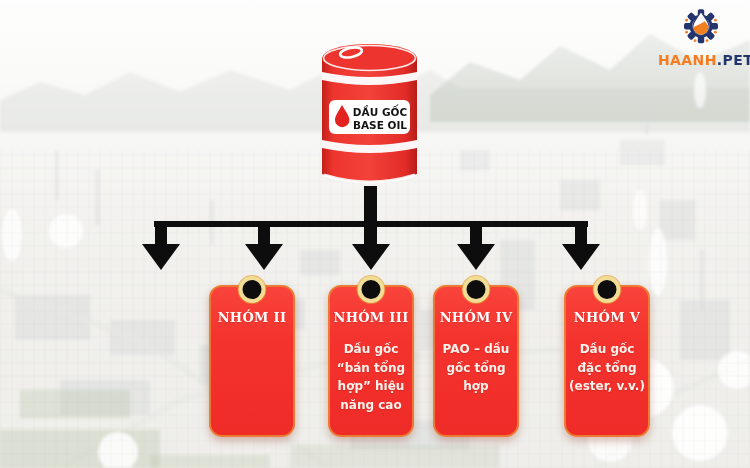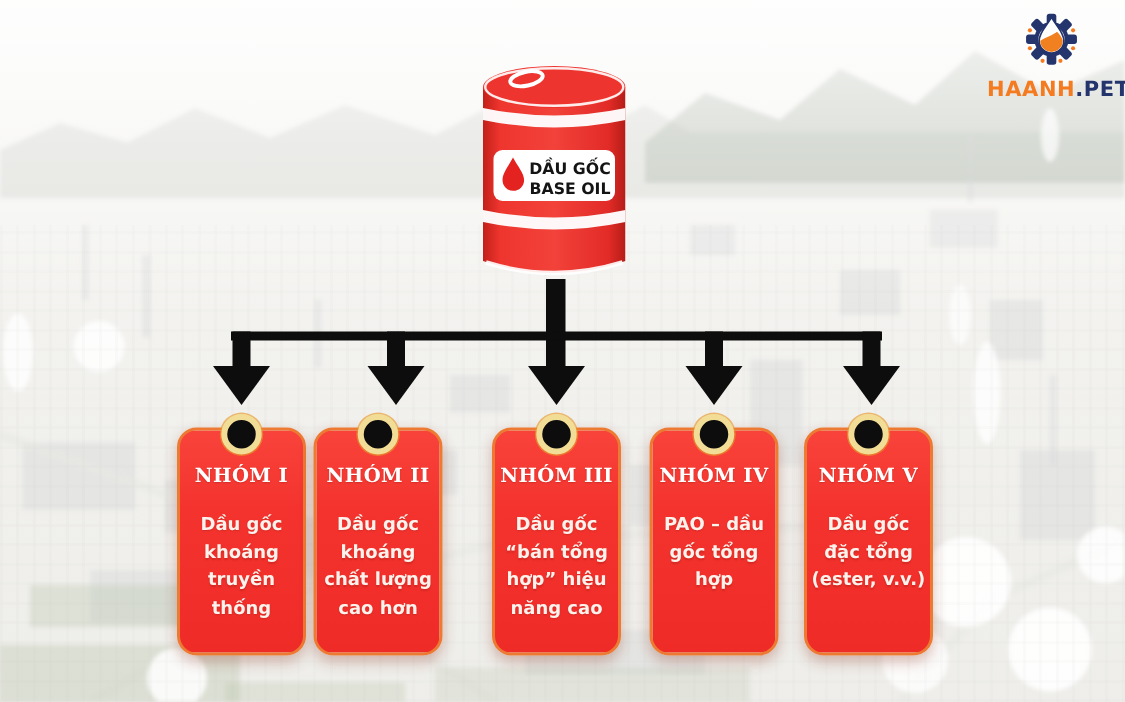--- a/index.html
+++ b/index.html
@@ -38,21 +38,21 @@
         border-top:26px solid #0d0d0d;}
   .head.h1{left:142px}.head.h2{left:245px}.head.h3{left:352px}.head.h4{left:457px}.head.h5{left:562px}
   
   .card{
     position:absolute;top:285px;width:86px;height:152px;box-sizing:border-box;z-index:5;
     background:linear-gradient(180deg,#f8433b 0%,#f4332e 35%,#ef2b28 100%);
     border:2px solid #ec7a33;border-radius:13px;
     box-shadow:0 4px 9px rgba(140,40,20,.30);
     display:flex;flex-direction:column;align-items:center;
   }
-  .card.c1{left:118px}.card.c2{left:209px}.card.c3{left:328px}.card.c4{left:433px}.card.c5{left:536px}
+  .card.c1{left:118px}.card.c2{left:209px}.card.c3{left:328px}.card.c4{left:433px}.card.c5{left:564px}
   .pin{
     position:absolute;top:-11px;left:50%;transform:translateX(-50%);
     width:19px;height:19px;border-radius:50%;
     background:#0d0d0d;border:4px solid #f2dd96;
     box-shadow:0 0 0 1px rgba(232,150,45,.65);
   }
   .card-title{
     margin-top:23px;font-family:"DejaVu Serif","Liberation Serif",serif;
     font-size:13px;font-weight:bold;color:#ffffff;letter-spacing:.3px;
     text-shadow:0 1px 1px rgba(140,30,20,.35);
@@ -189,29 +189,23 @@
   <div class="stem s1"></div>
   <div class="stem s2"></div>
   <div class="stem s4"></div>
   <div class="stem s5"></div>
   <div class="head h1"></div>
   <div class="head h2"></div>
   <div class="head h3"></div>
   <div class="head h4"></div>
   <div class="head h5"></div>
 
-  <div class="card c1">
-    <div class="pin"></div>
-    <div class="card-title">NHÓM I</div>
-    <div class="card-desc">Dầu gốc khoáng truyền thống</div>
-  </div>
   <div class="card c2">
     <div class="pin"></div>
     <div class="card-title">NHÓM II</div>
-    <div class="card-desc">Dầu gốc khoáng chất lượng cao hơn</div>
   </div>
   <div class="card c3">
     <div class="pin"></div>
     <div class="card-title">NHÓM III</div>
     <div class="card-desc">Dầu gốc “bán tổng hợp” hiệu năng cao</div>
   </div>
   <div class="card c4">
     <div class="pin"></div>
     <div class="card-title">NHÓM IV</div>
     <div class="card-desc">PAO – dầu gốc tổng hợp</div>

